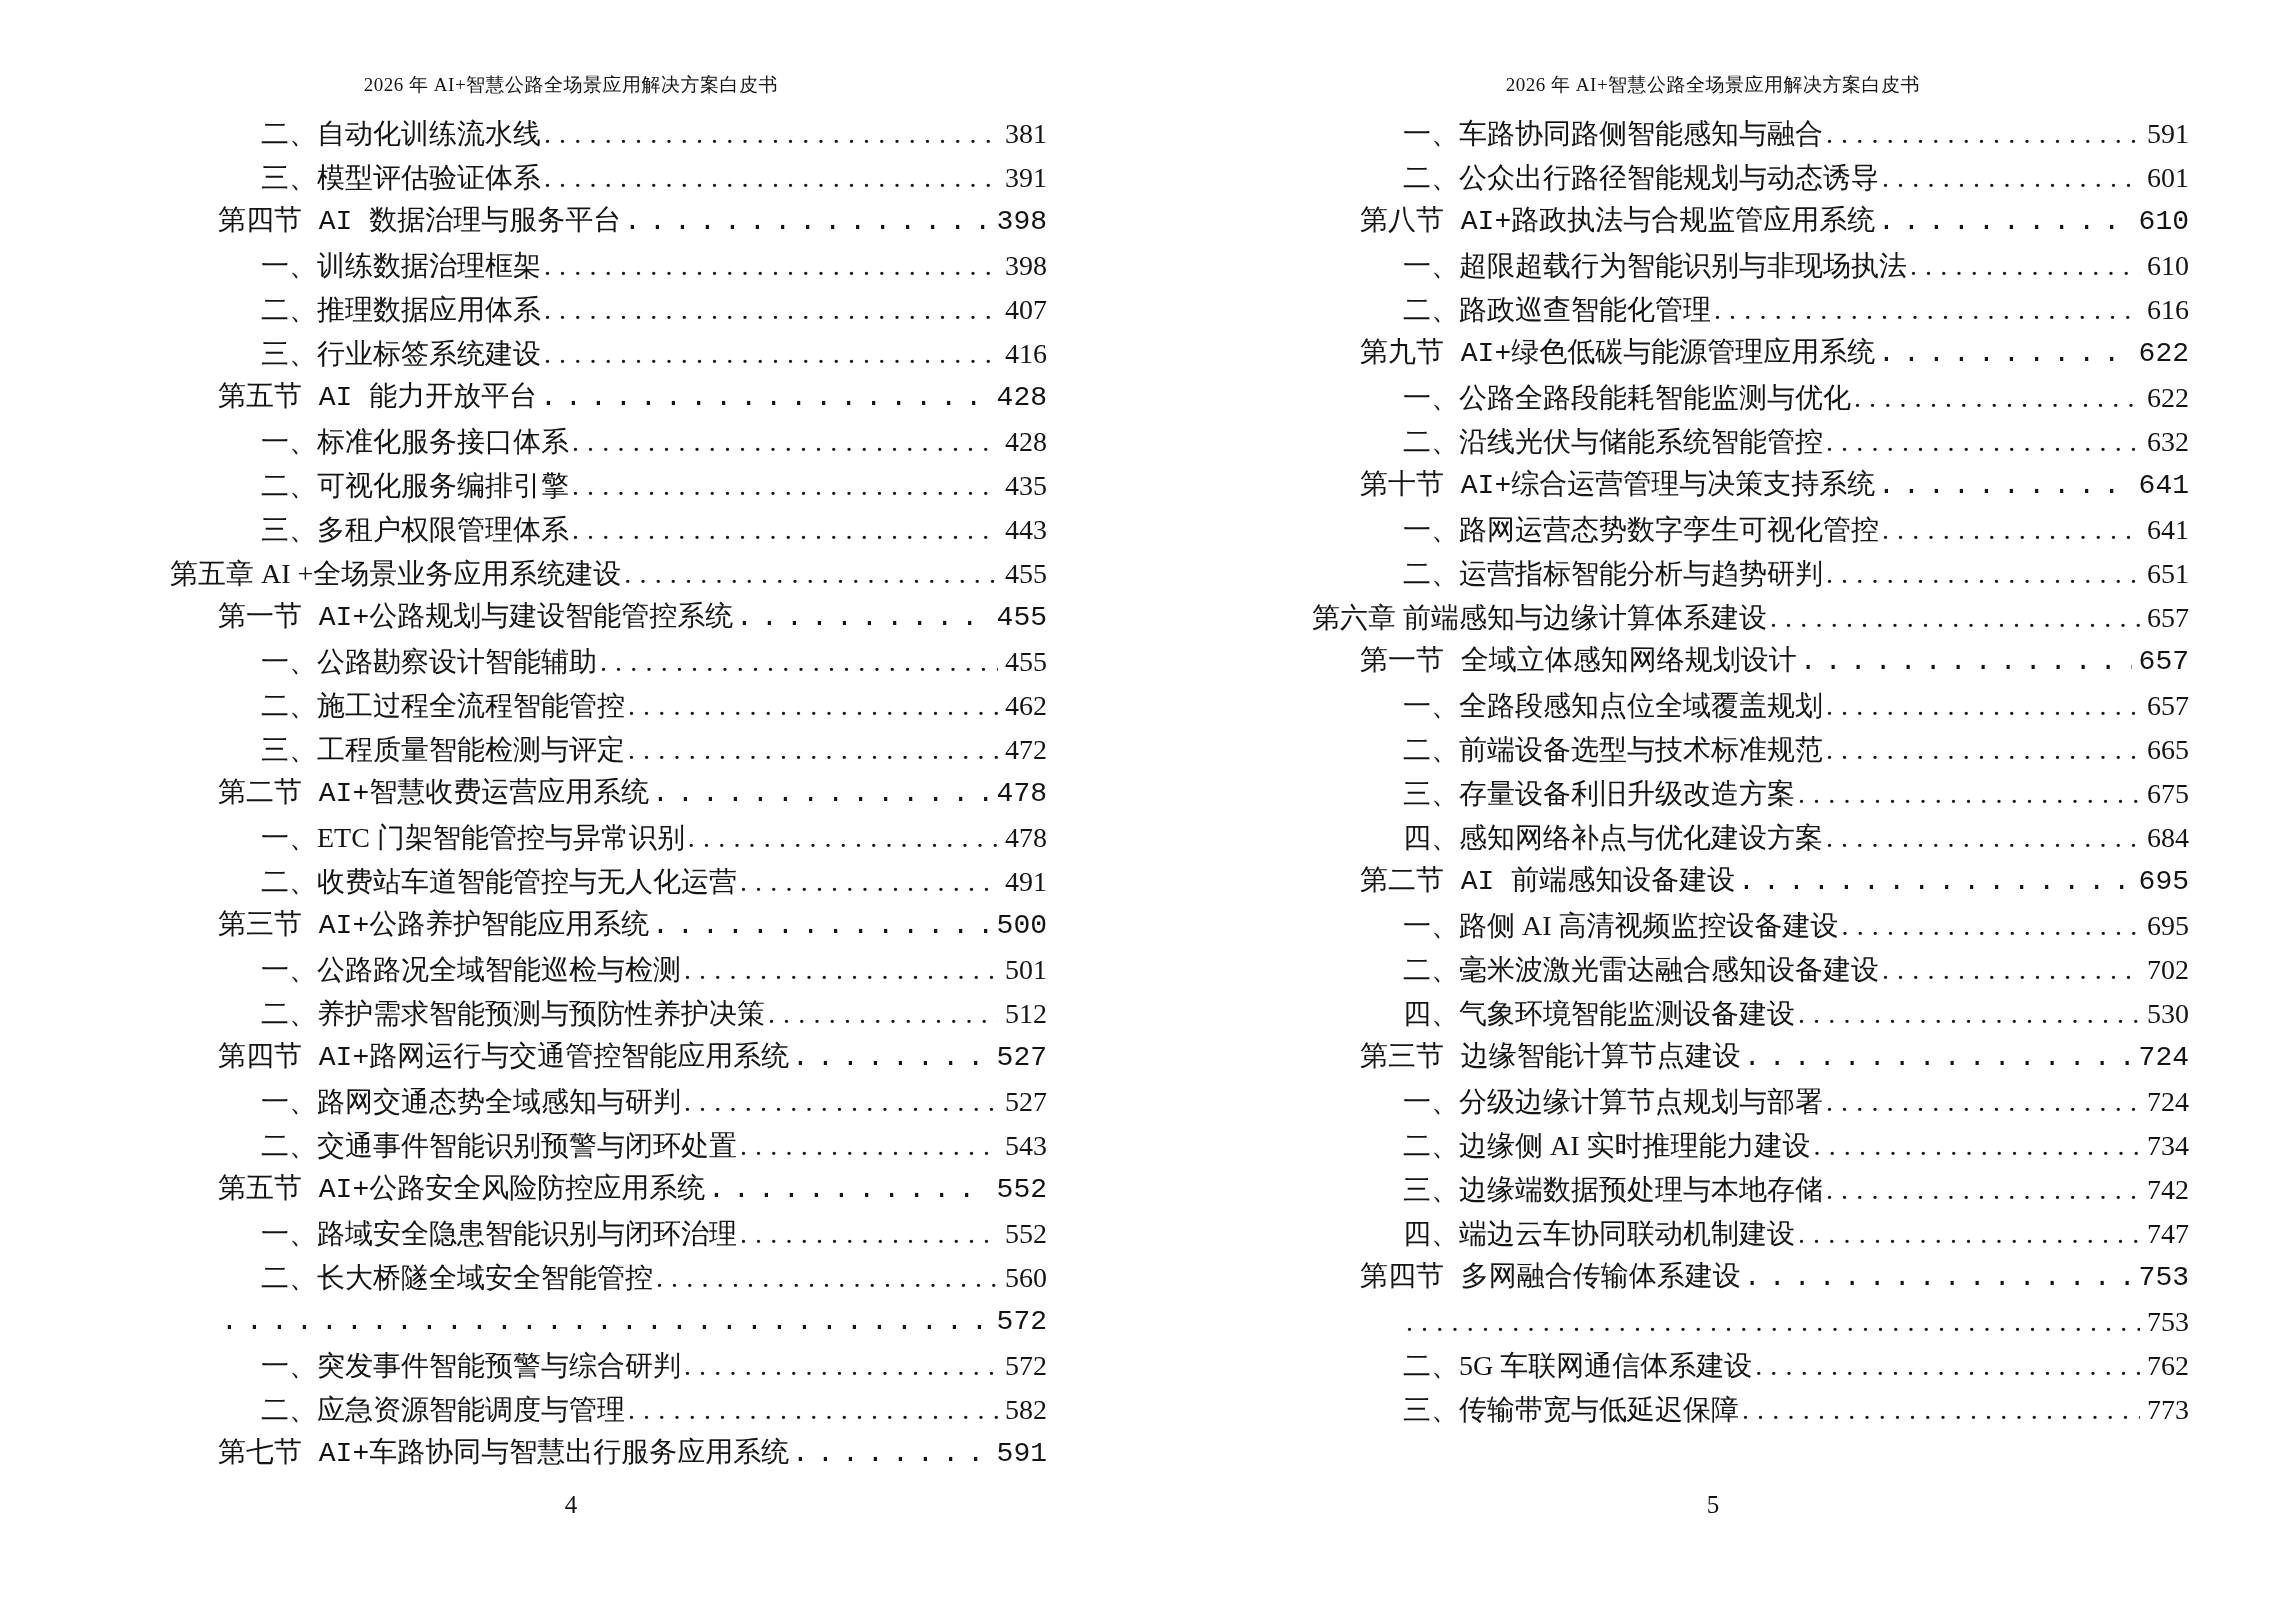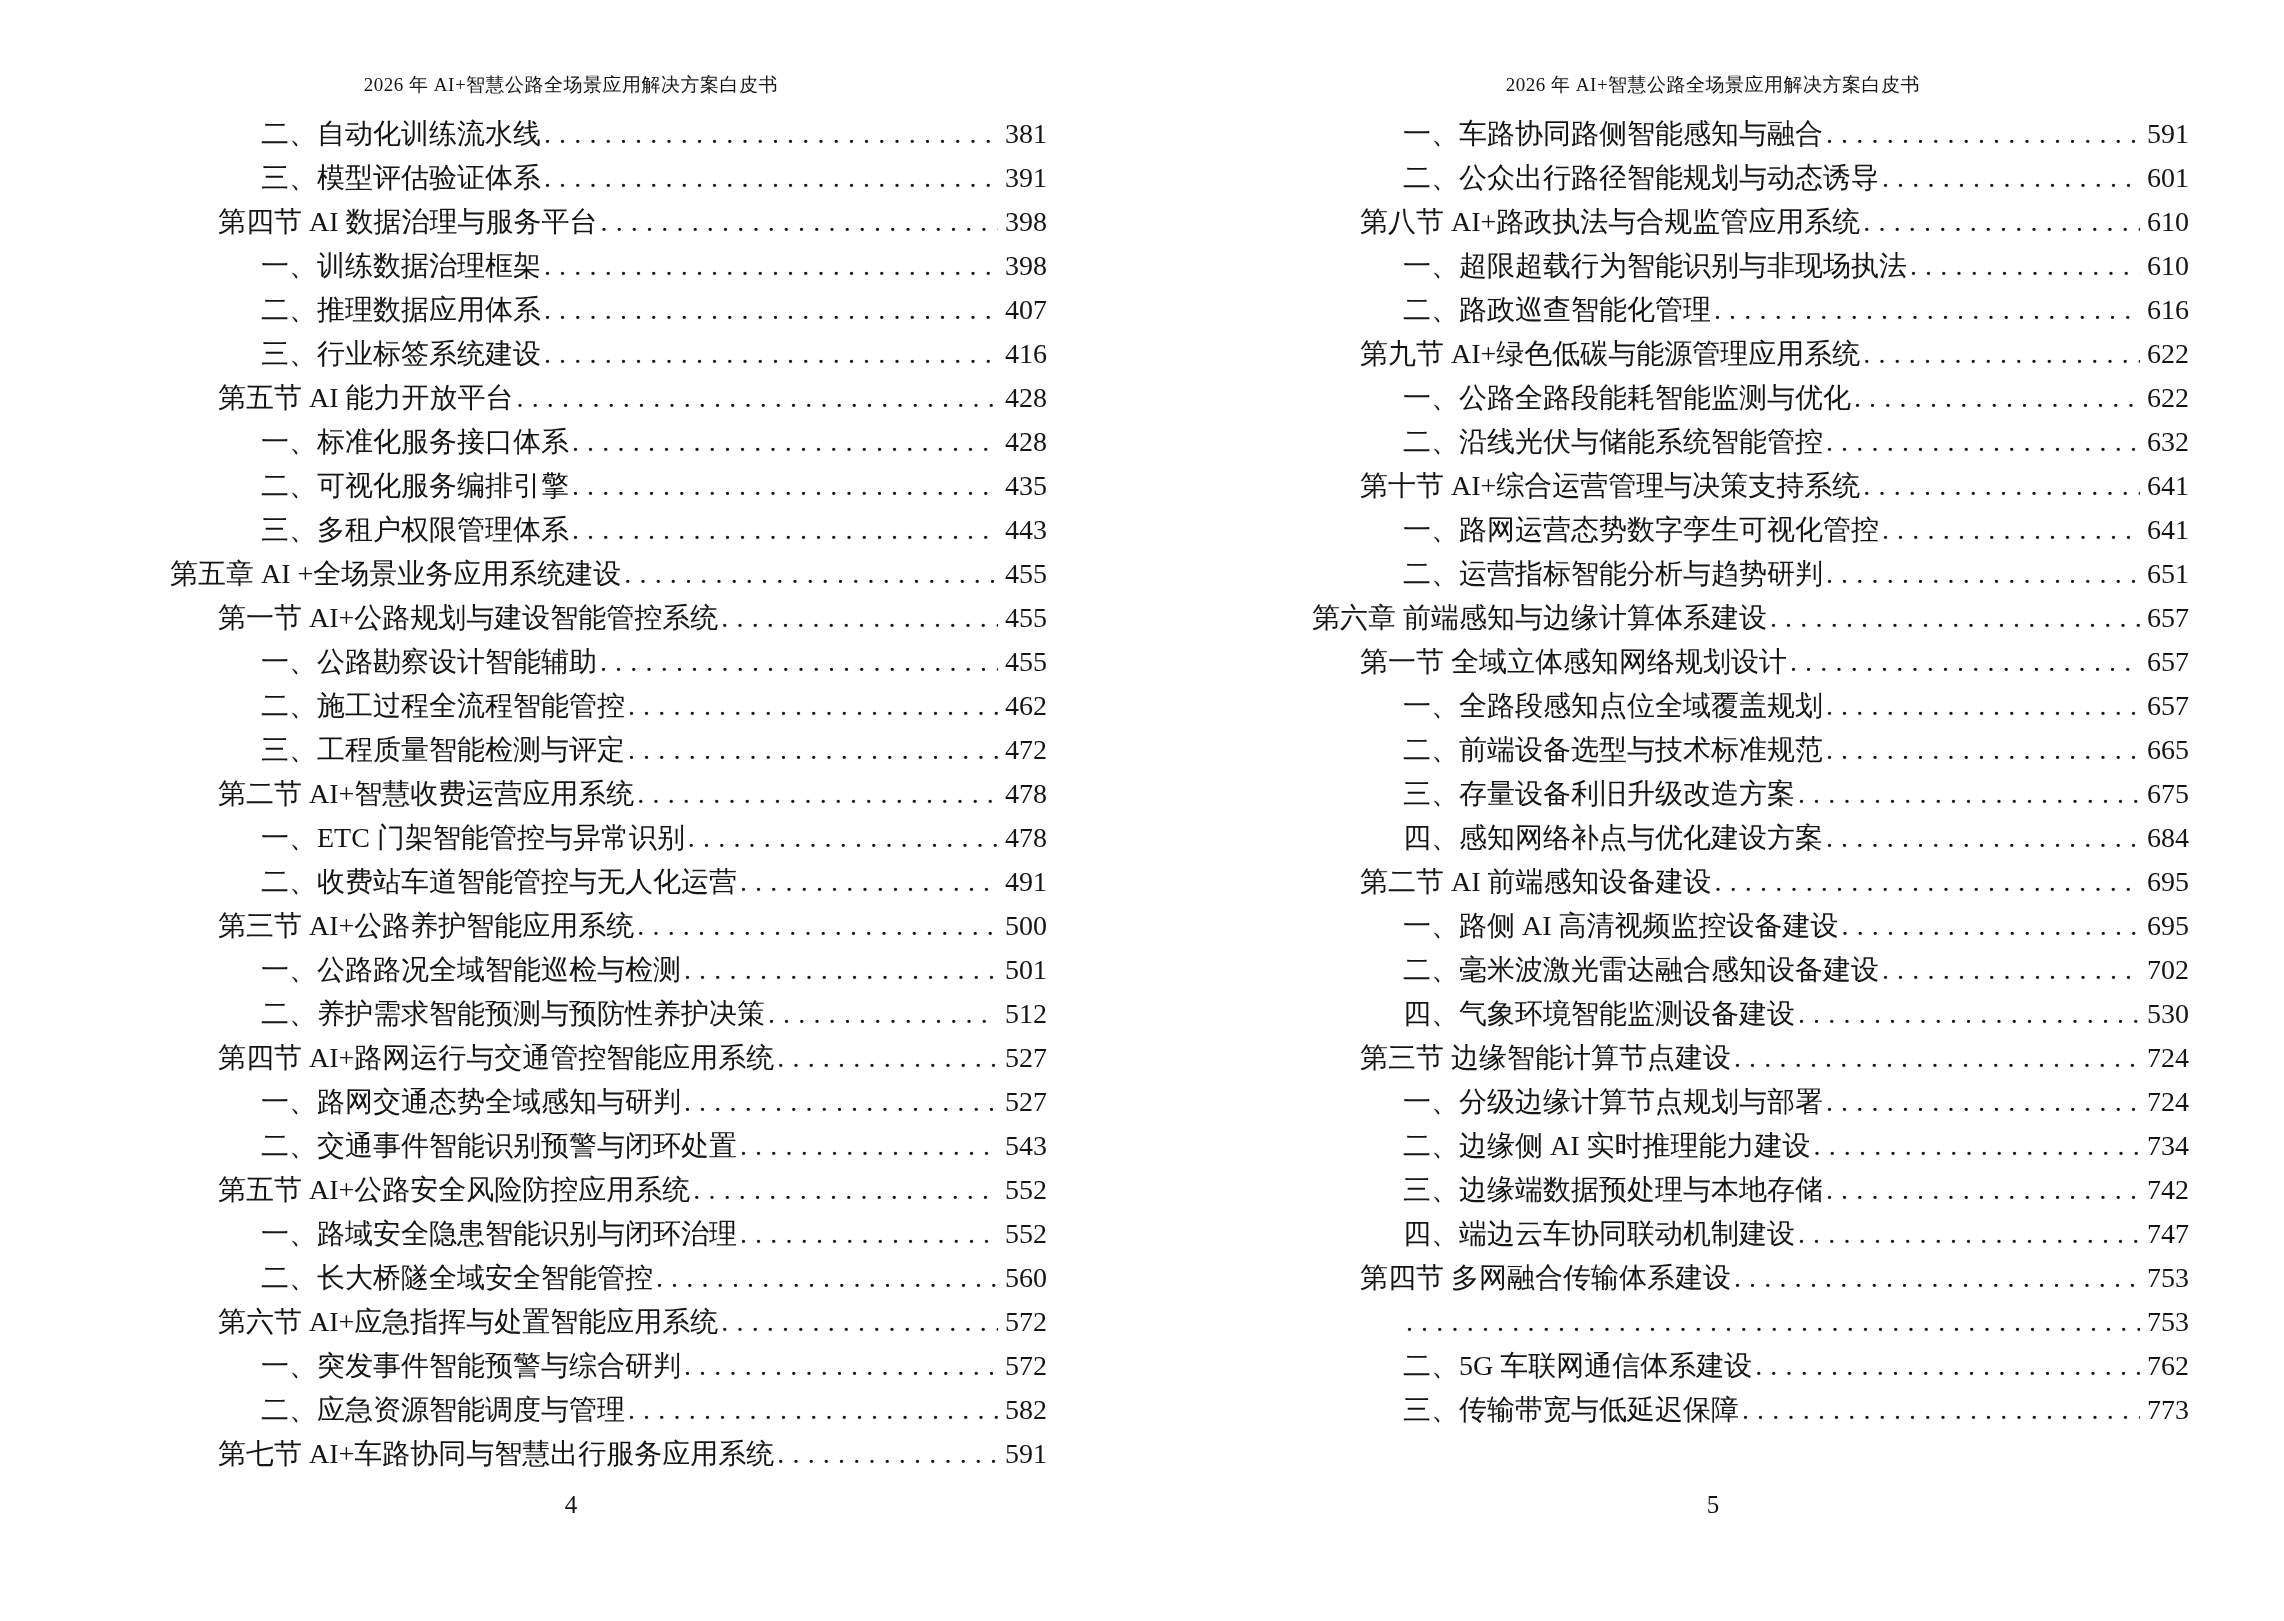--- a/index.html
+++ b/index.html
@@ -43,21 +43,21 @@
   }
   .row {
     display: flex;
     align-items: baseline;
     height: 44px;
     font-size: 28px;
     white-space: nowrap;
   }
   .row > span { line-height: 44px; }
   .lvl0 { padding-left: 0; }
-  .lvl1 { padding-left: 48px; }
+  .lvl1 { padding-left: 48px; font-family: Liberation Mono, monospace; }
   .lvl2 { padding-left: 91px; font-family: Liberation Serif, serif; }
   .t {
     flex: 0 0 auto;
   }
   .leader {
     flex: 1 1 auto;
     overflow: hidden;
     margin: 0 4.8px 0 2.9px;
     letter-spacing: 8.2px;
     min-width: 0;
@@ -216,21 +216,20 @@
           <span class="t">一、路域安全隐患智能识别与闭环治理</span>
           <span class="leader"></span>
           <span class="pg">552</span>
         </div>
         <div class="row lvl2">
           <span class="t">二、长大桥隧全域安全智能管控</span>
           <span class="leader"></span>
           <span class="pg">560</span>
         </div>
         <div class="row lvl1">
-          <span class="t">第六节 AI+应急指挥与处置智能应用系统</span>
           <span class="leader"></span>
           <span class="pg">572</span>
         </div>
         <div class="row lvl2">
           <span class="t">一、突发事件智能预警与综合研判</span>
           <span class="leader"></span>
           <span class="pg">572</span>
         </div>
         <div class="row lvl2">
           <span class="t">二、应急资源智能调度与管理</span>

